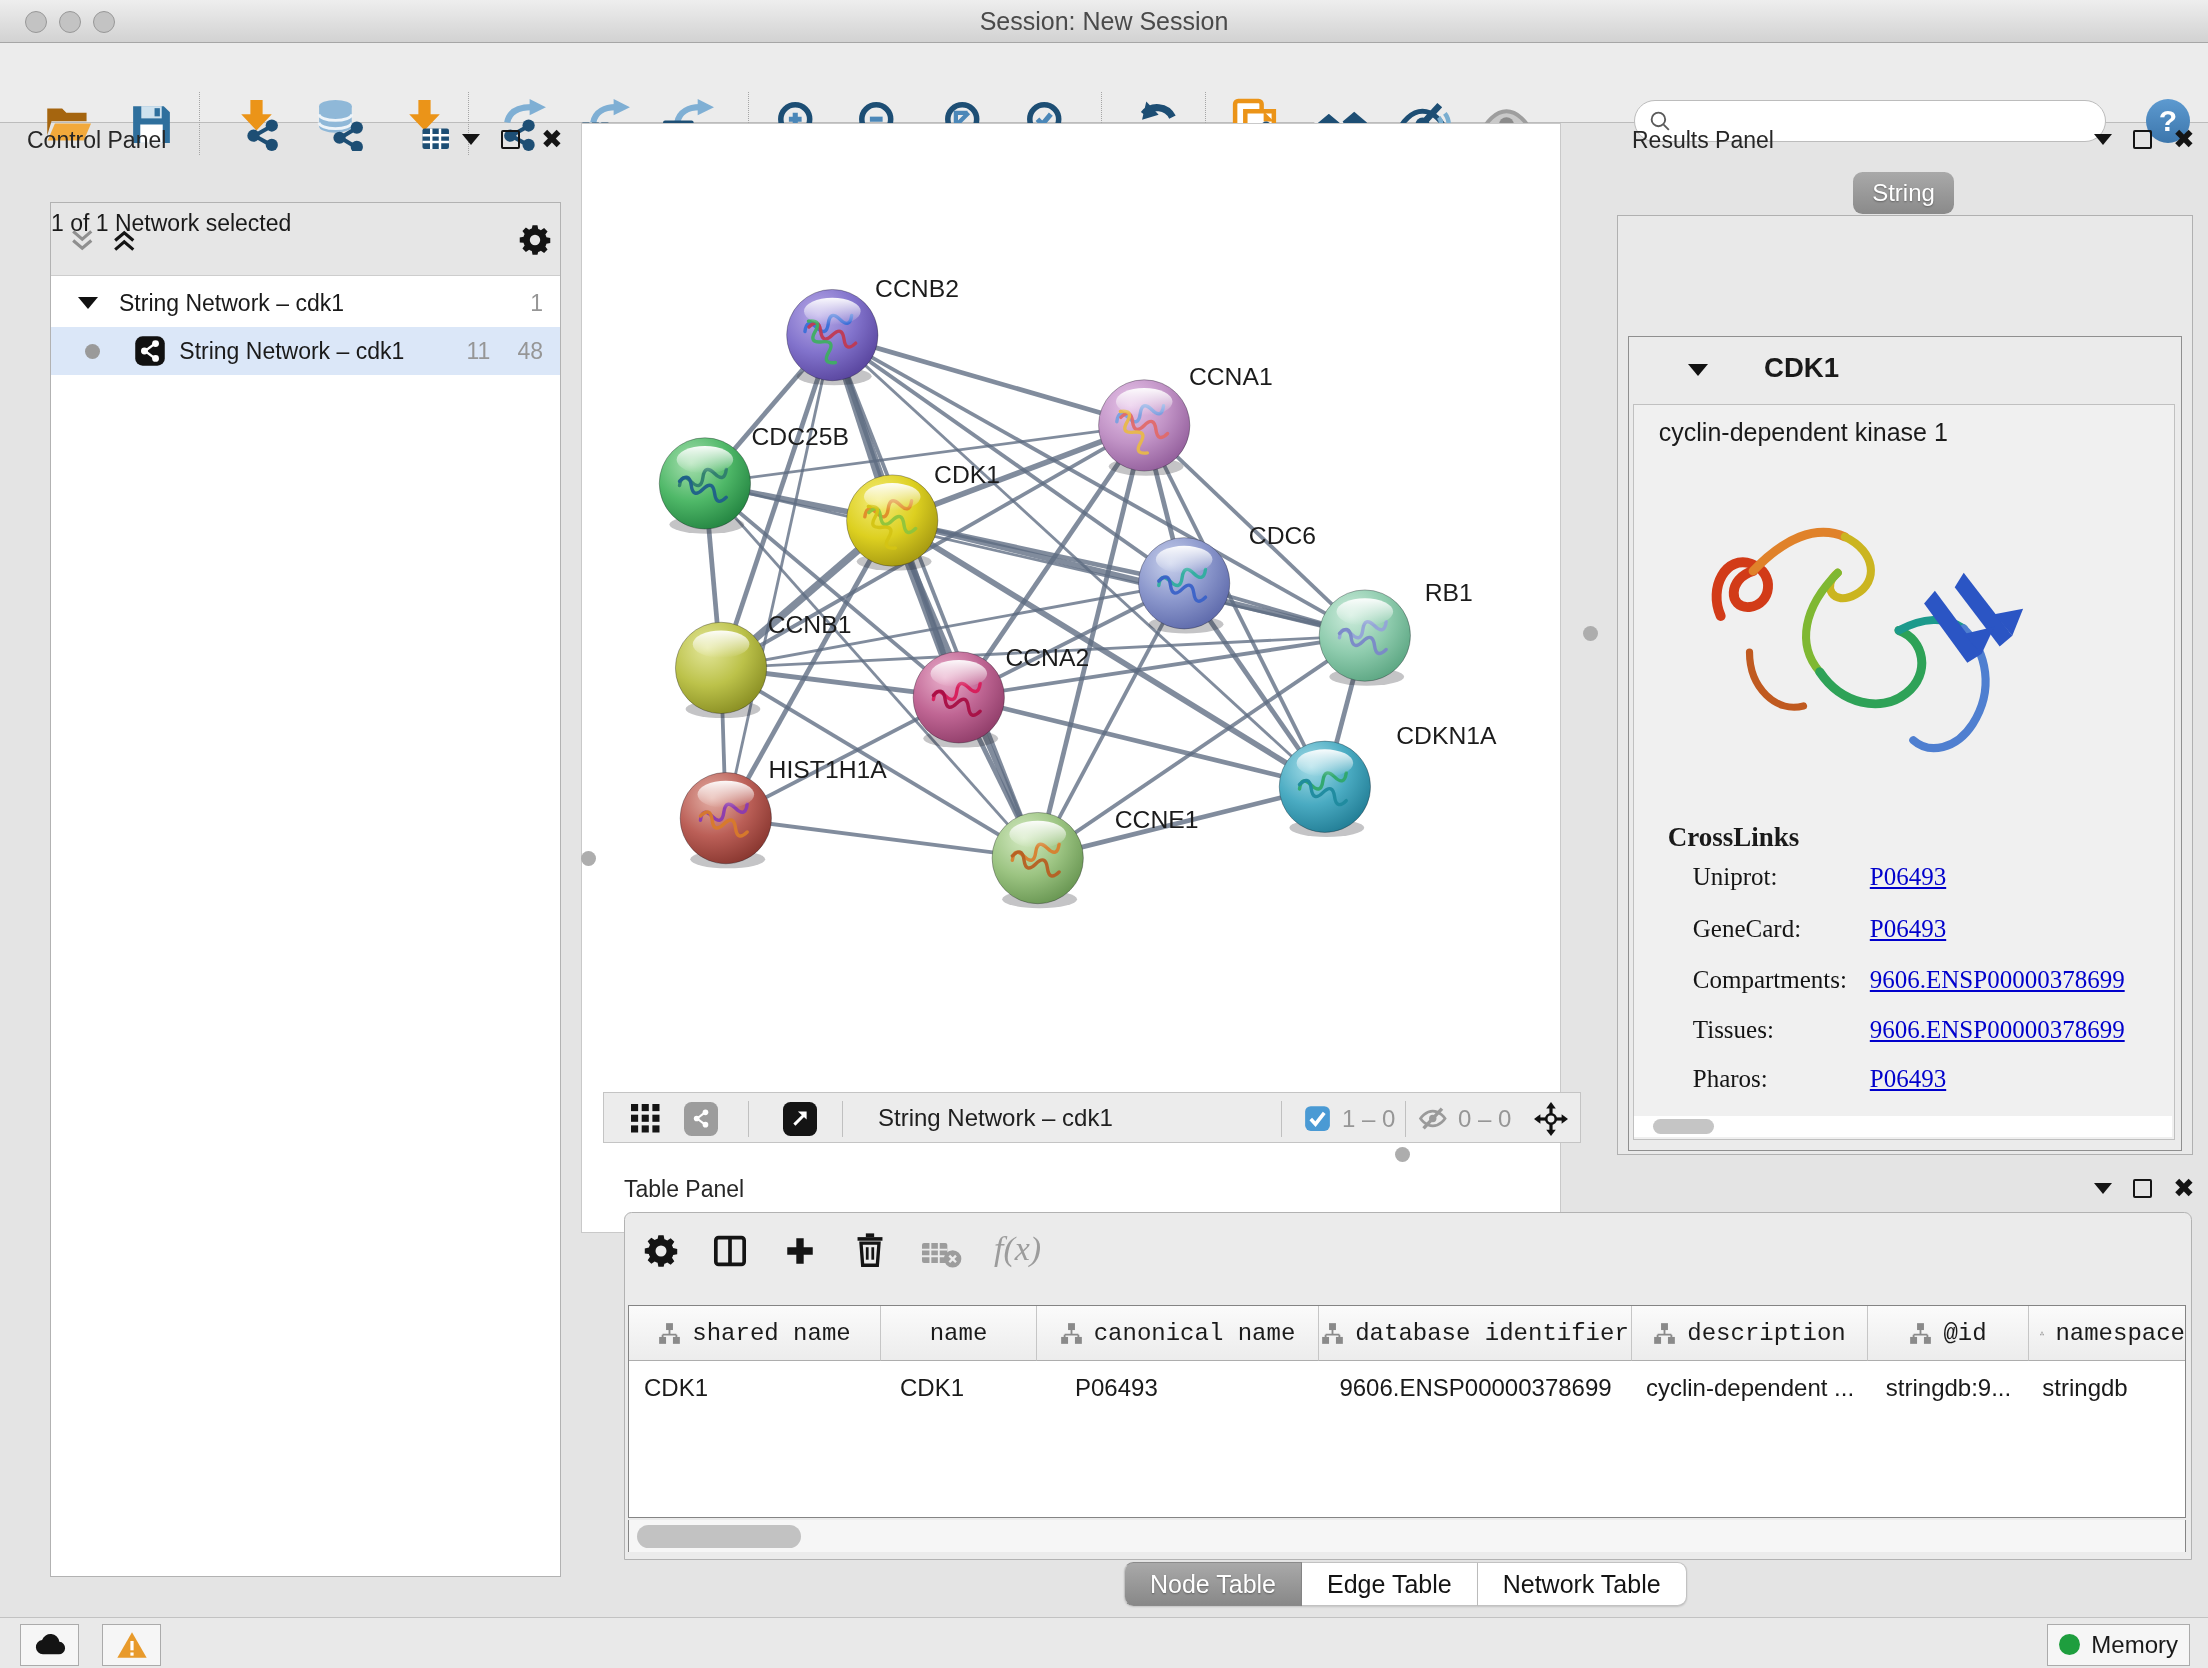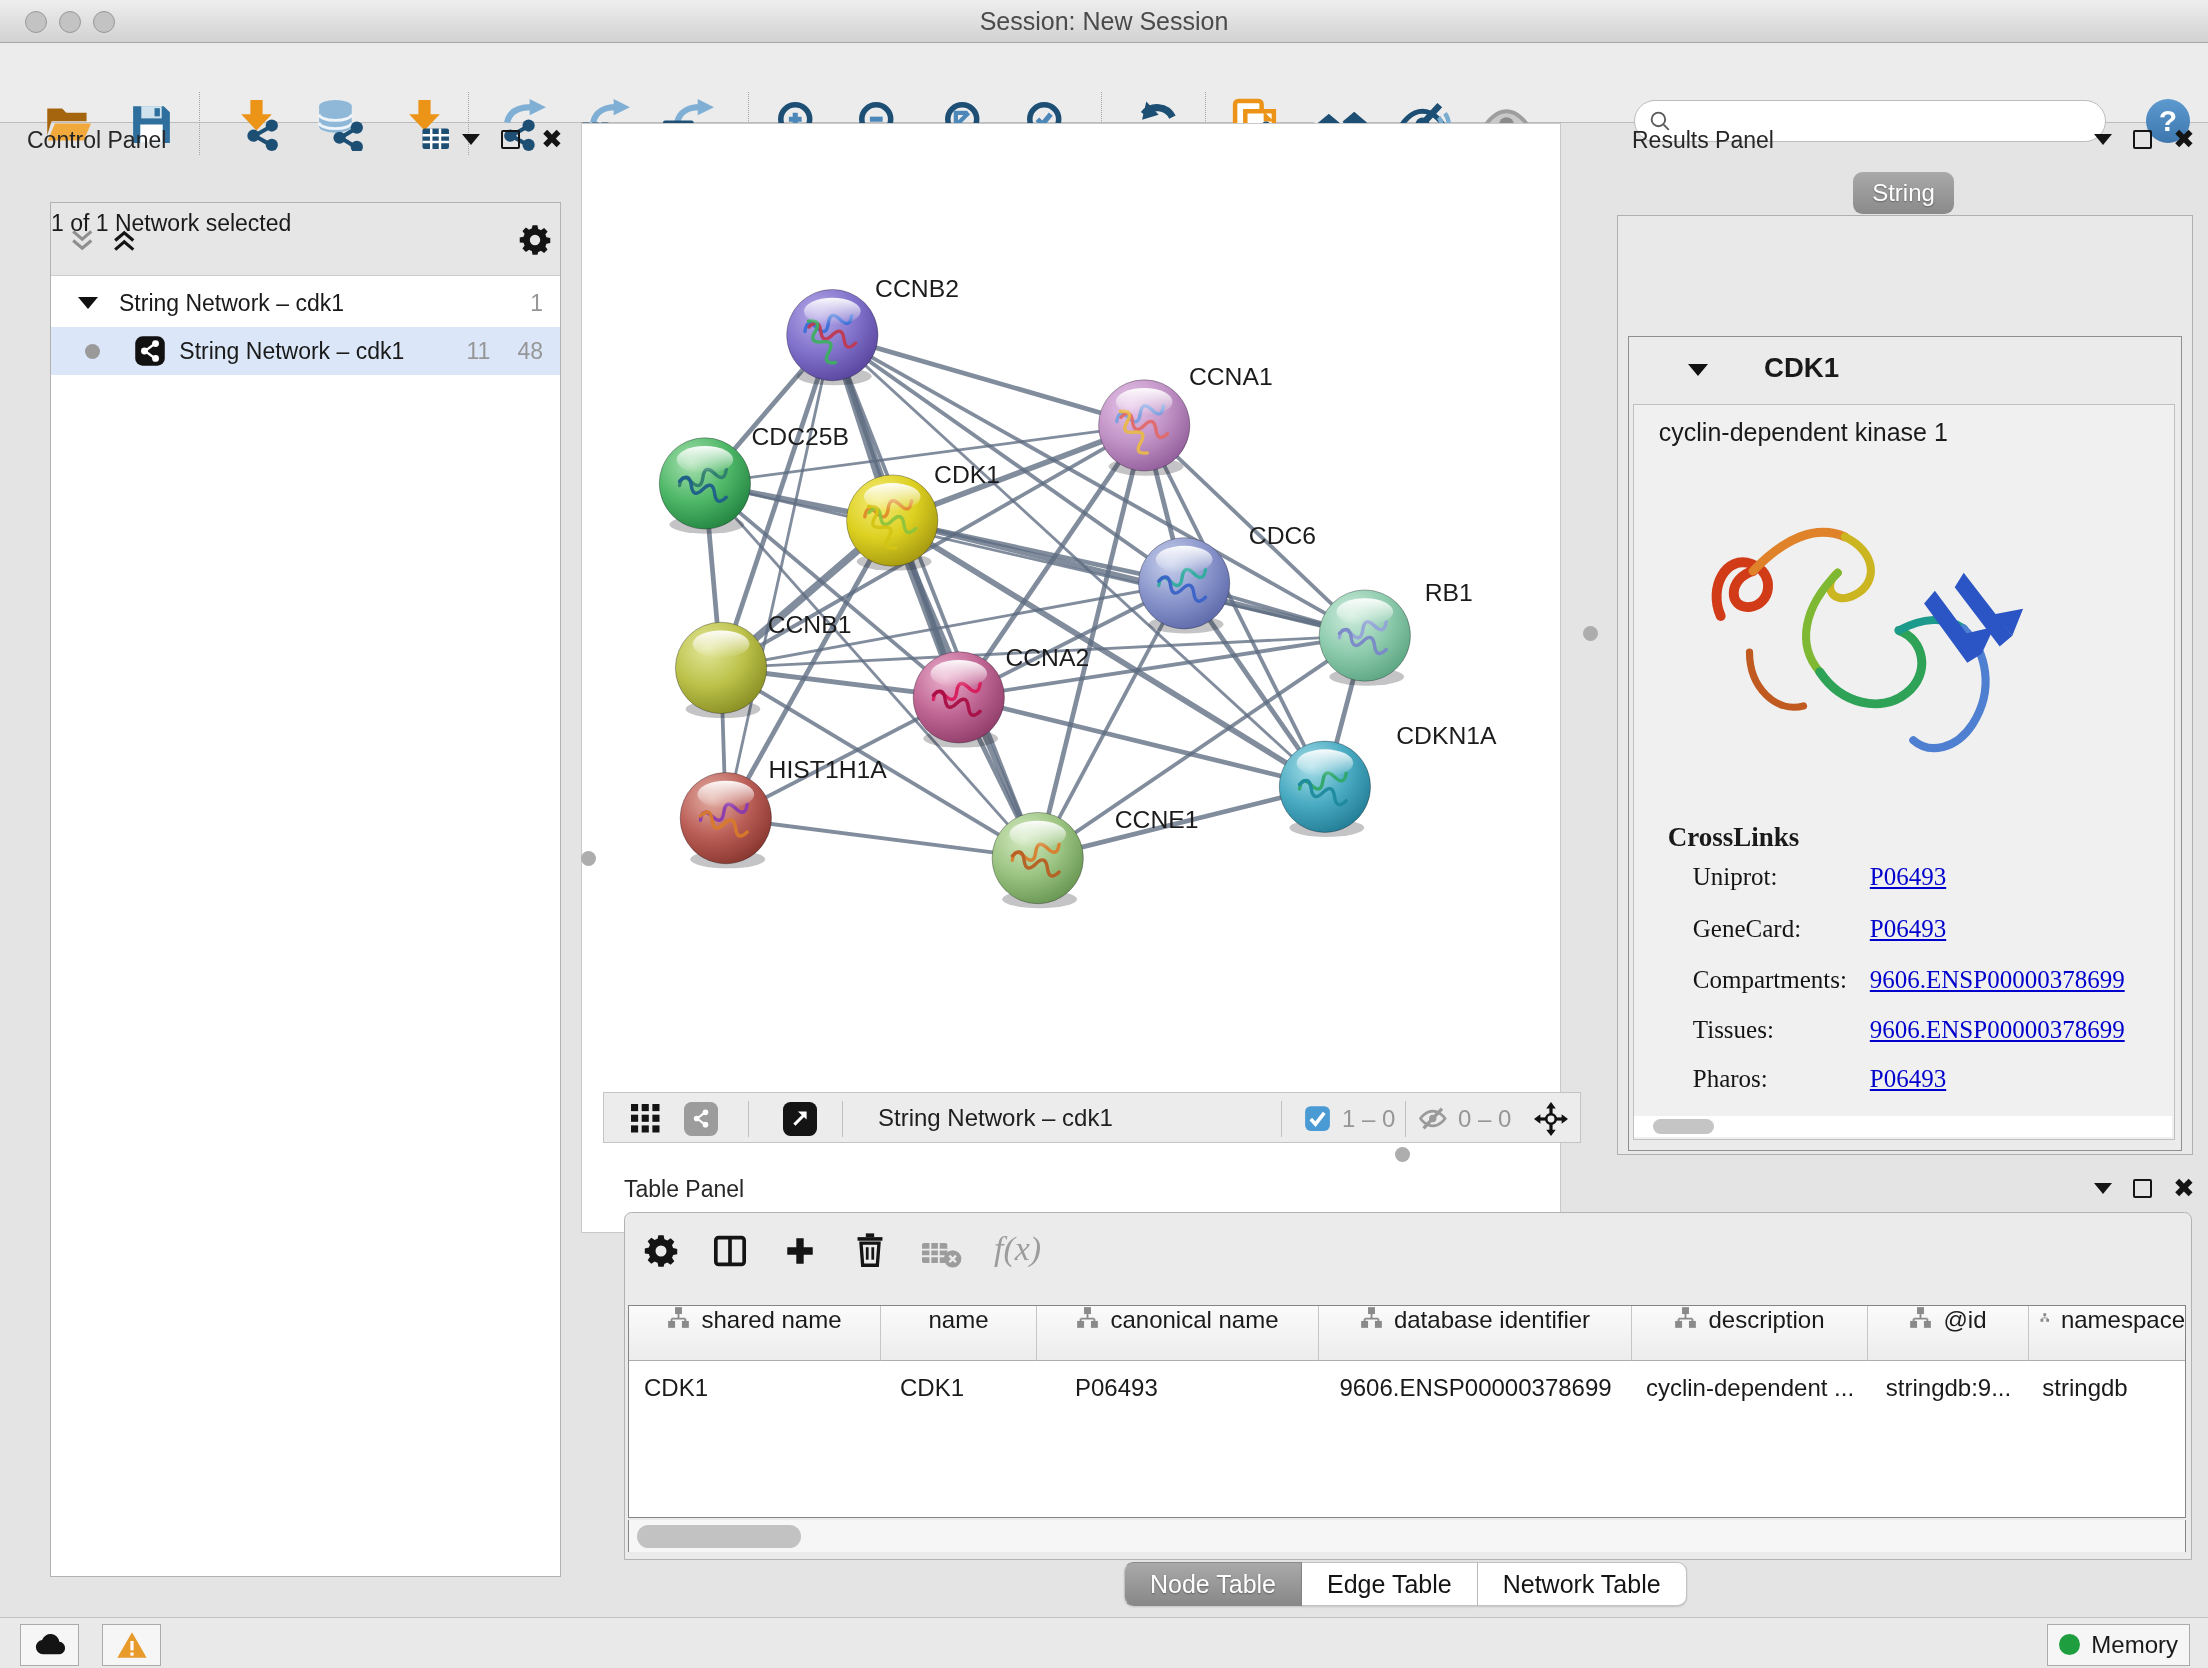--- a/index.html
+++ b/index.html
@@ -50,22 +50,22 @@
   .rp-tab{position:absolute;left:1853px;top:172px;width:101px;height:42px;border-radius:9.5px;
     background:linear-gradient(#a9a9a9,#8a8a8a);color:#fff;font-size:24px;text-align:center;line-height:42px;text-shadow:0 1px 1.9px rgba(0,0,0,.35);}
   .rp-btn{position:absolute;height:48px;background:#fff;border:1px solid #bdbdbd;border-radius:9.5px;font-size:25px;
     display:flex;align-items:center;justify-content:center;box-shadow:0 1px 1.9px rgba(0,0,0,.12);}
   .xl-label{font-family:"Liberation Serif",serif;font-size:25px;color:#141414;}
   .xl-link{font-family:"Liberation Serif",serif;font-size:25px;color:#0000cc;text-decoration:underline;}
   
   .tp-box{position:absolute;left:624px;top:1212px;width:1566px;height:346px;background:#ebebeb;border:1px solid #b2b2b2;border-radius:7.6px 7.6px 0 0;}
   .tp-tbl{position:absolute;left:628px;top:1305px;width:1558px;height:213px;background:#fff;border:1.9px solid #848484;box-sizing:border-box;overflow:hidden;}
   .th-row{display:flex;height:55px;}
-  .th{display:flex;justify-content:center;gap:11px;background:linear-gradient(#fbfbfb,#ececec);
-      border-right:1px solid #c6c6c6;border-bottom:1px solid #adadad;font-size:24px;box-sizing:border-box;white-space:nowrap;overflow:hidden;}
+  .th{display:flex;align-items:center;justify-content:center;gap:11px;background:linear-gradient(#fbfbfb,#ececec);
+      border-right:1px solid #c6c6c6;border-bottom:1px solid #adadad;font-size:24px;box-sizing:border-box;white-space:nowrap;overflow:hidden;font-family:Liberation Mono, monospace;}
   .td-row{display:flex;height:53px;}
   .td{display:flex;align-items:center;justify-content:center;font-size:24px;box-sizing:border-box;white-space:nowrap;overflow:hidden;}
   .hscroll{position:absolute;left:628px;top:1520px;width:1558px;height:32px;background:#f6f6f6;border-left:1.9px solid #848484;border-right:1.9px solid #848484;box-sizing:border-box;}
   .hthumb{position:absolute;left:7.6px;top:4.8px;width:164px;height:23px;border-radius:11.4px;background:#c2c2c2;}
   
   .statusbar{position:absolute;left:0;top:1617px;width:2208px;height:51px;background:#e9e9e9;border-top:1px solid #c2c2c2;}
   .sbtn{position:absolute;top:5.7px;height:42px;background:#f6f6f6;border:1.9px solid #ababab;display:flex;align-items:center;justify-content:center;gap:11.4px;box-sizing:border-box;}
   svg{display:block;}
 </style>
 </head>

